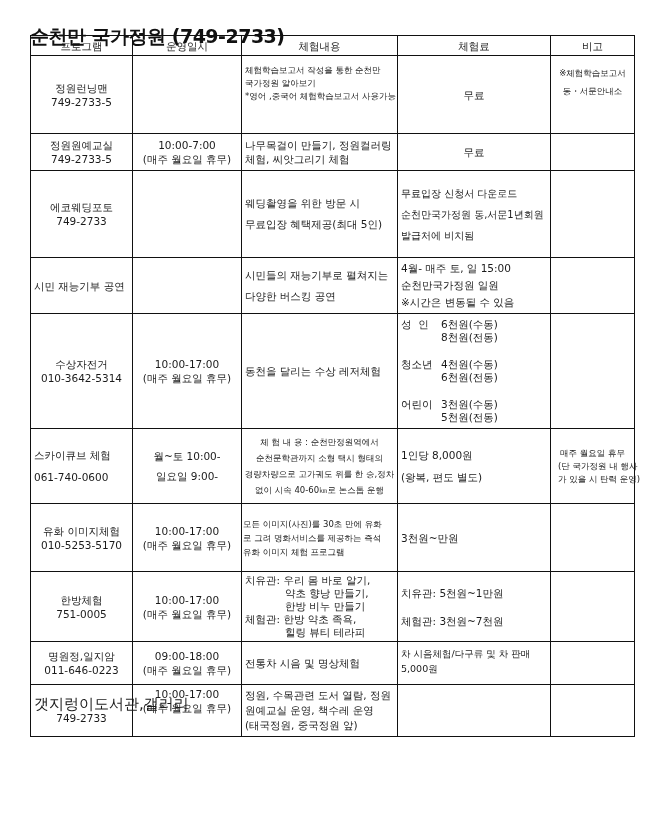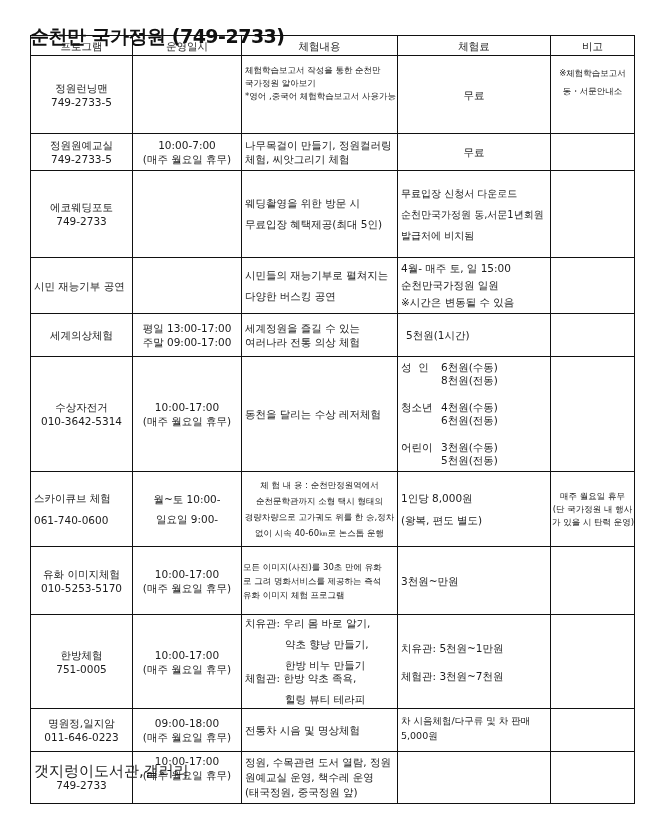--- a/index.html
+++ b/index.html
@@ -7,21 +7,21 @@
   .title { position:absolute; left:30px; top:24px; font-size:19px; font-weight:bold; letter-spacing:-0.5px; color:#111; }
   table { position:absolute; left:30px; top:35px; width:604px; border-collapse:collapse; table-layout:fixed; }
   td, th { border:1.5px solid #111; font-size:10.5px; line-height:14px; padding:2px 3px; vertical-align:middle; font-weight:normal; }
   th { height:15px; text-align:center; }
   .c { text-align:center; }
   .l { text-align:left; }
   .ln { display:block; white-space:nowrap; }
   .sm { font-size:9.5px; line-height:15px; }
   .xs { font-size:8.5px; line-height:13px; }
   .sp { line-height:21px; }
-  .indent { padding-left:40px;margin-top:8px; }
+  .indent { padding-left:40px; }
   .gap { height:14px; display:block; }
 </style>
 </head>
 <body>
 
 <div class="title">순천만 국가정원 (749-2733)</div>
 
 <table>
   <colgroup>
     <col style="width:102px">
@@ -109,37 +109,20 @@
         <span class="ln">다양한 버스킹 공연</span>
       </td>
       <td class="l" style="line-height:17px">
         <span class="ln">4월- 매주 토, 일 15:00</span>
         <span class="ln">순천만국가정원 일원</span>
         <span class="ln">※시간은 변동될 수 있음</span>
       </td>
       <td></td>
     </tr>
 
-    <tr style="height:43px">
-      <td class="c">
-        <span class="ln">세계의상체험</span>
-      </td>
-      <td class="c">
-        <span class="ln">평일 13:00-17:00</span>
-        <span class="ln">주말 09:00-17:00</span>
-      </td>
-      <td class="l">
-        <span class="ln">세계정원을 즐길 수 있는</span>
-        <span class="ln">여러나라 전통 의상 체험</span>
-      </td>
-      <td class="l" style="padding-left:8px">
-        <span class="ln">5천원(1시간)</span>
-      </td>
-      <td></td>
-    </tr>
 
     <tr style="height:115px">
       <td class="c">
         <span class="ln">수상자전거</span>
         <span class="ln">010-3642-5314</span>
       </td>
       <td class="c">
         <span class="ln">10:00-17:00</span>
         <span class="ln">(매주 월요일 휴무)</span>
       </td>
@@ -186,21 +169,21 @@
       <td class="c xs" style="line-height:16px;padding:2px 1px">
         <span class="ln">체 험 내 용 : 순천만정원역에서</span>
         <span class="ln">순천문학관까지  소형 택시 형태의</span>
         <span class="ln">경량차량으로 고가궤도 위를 한 승,정차</span>
         <span class="ln" style="text-align:center">없이 시속 40-60㎞로 논스톱   운행</span>
       </td>
       <td class="l" style="line-height:22px">
         <span class="ln">1인당 8,000원</span>
         <span class="ln">(왕복, 편도 별도)</span>
       </td>
-      <td class="c xs" style="line-height:13px;padding:2px 1px">
+      <td class="c xs" style="line-height:13px;padding:2px 7px">
         <span class="ln">매주 월요일 휴무</span>
         <span class="ln">(단 국가정원 내 행사</span>
         <span class="ln">가 있을 시 탄력 운영)</span>
       </td>
     </tr>
 
     <tr style="height:68px">
       <td class="c">
         <span class="ln">유화 이미지체험</span>
         <span class="ln">010-5253-5170</span>

